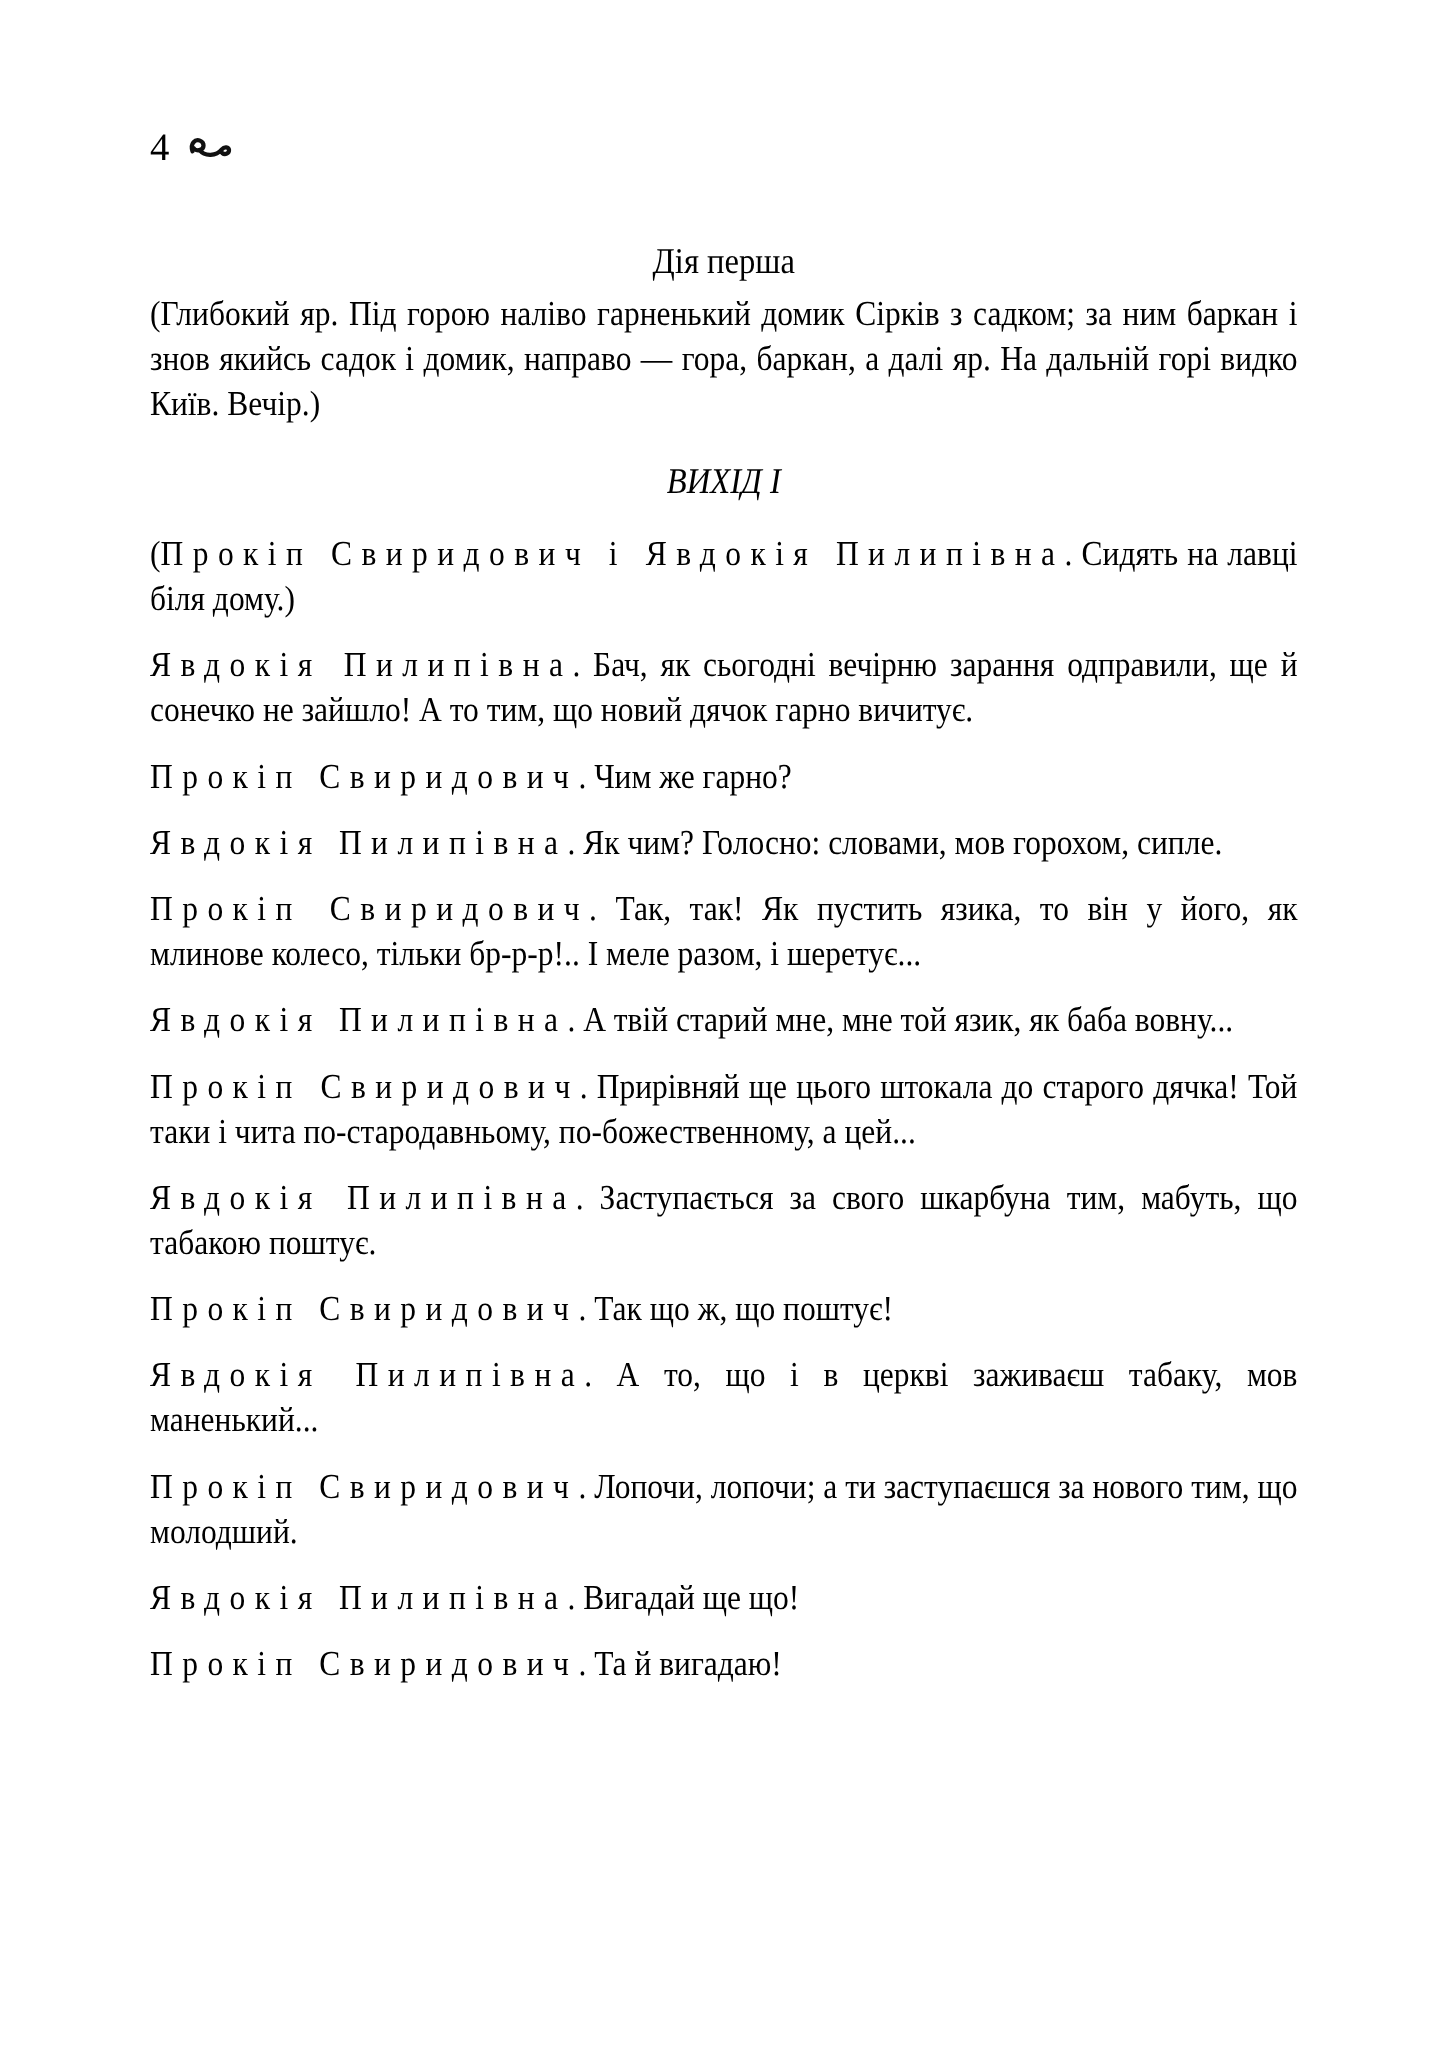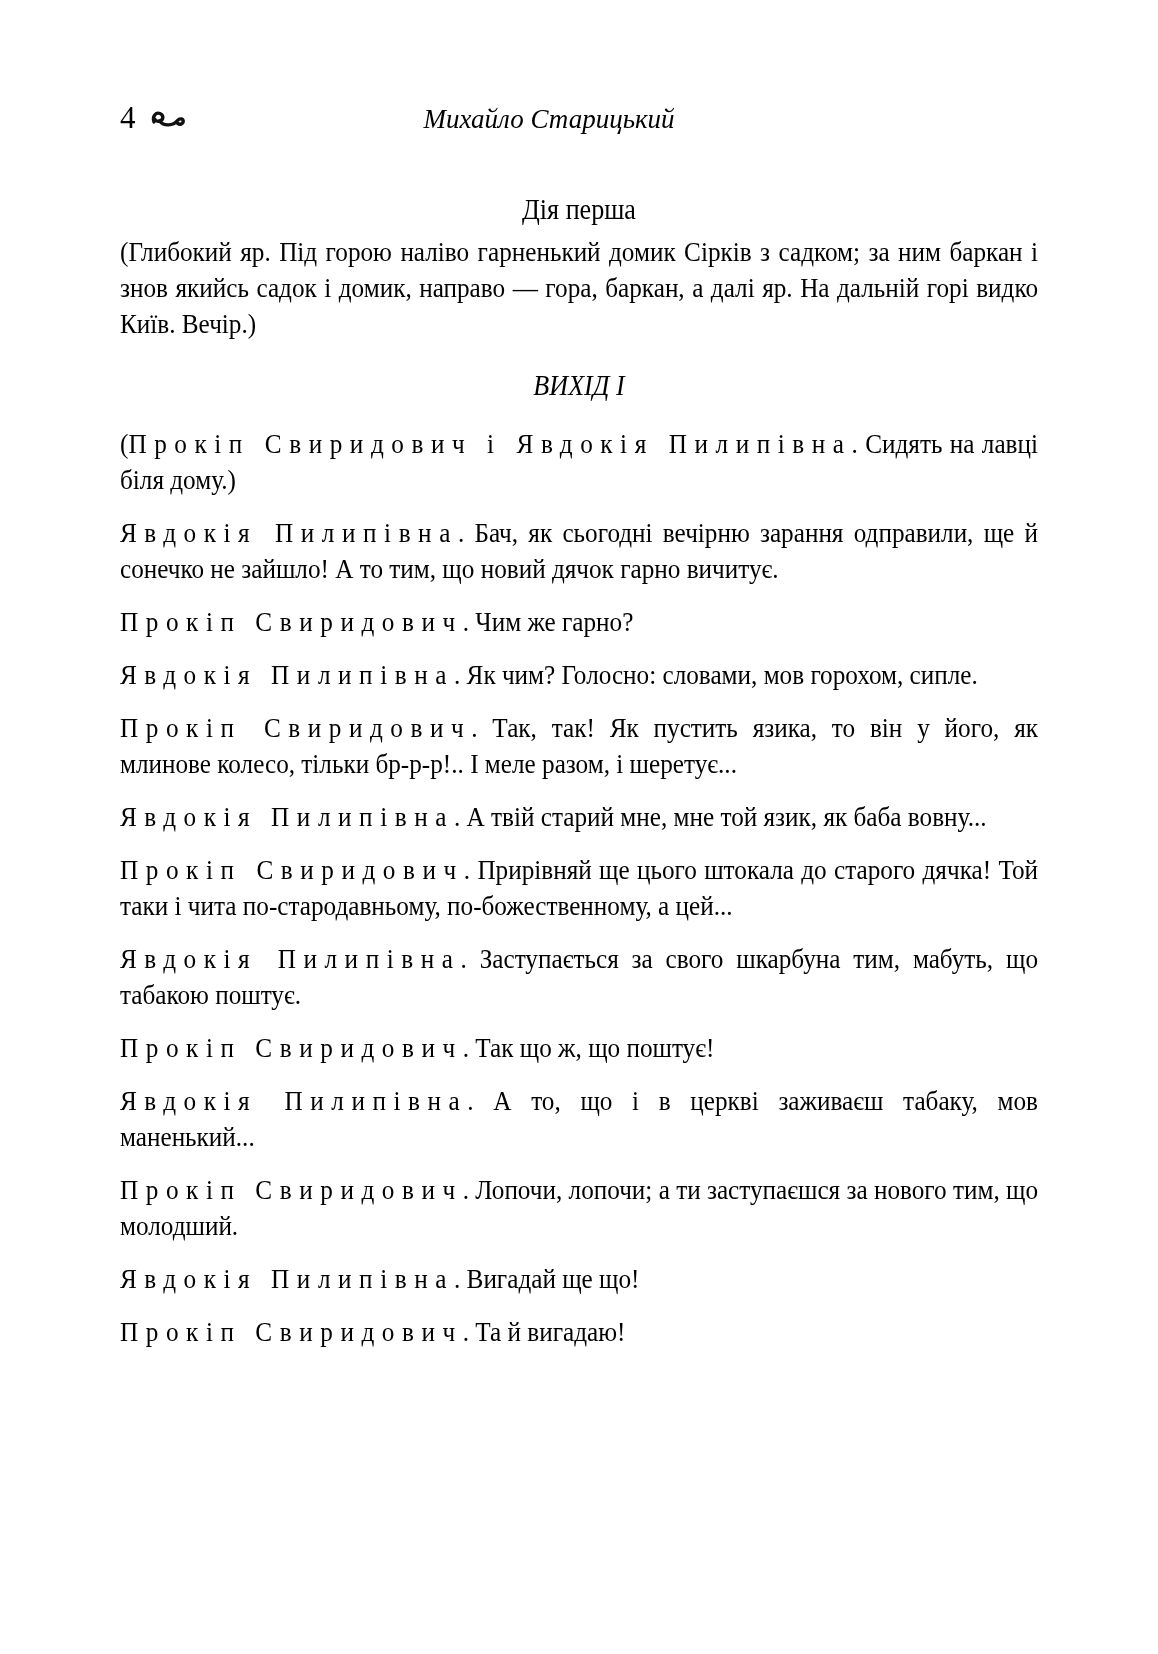--- a/index.html
+++ b/index.html
@@ -90,21 +90,20 @@
   <div class="page-header">
     <div class="page-number-wrap">
       <span class="page-number">4</span>
       <span class="fleuron">
         <svg width="36" height="23" viewBox="0 0 36 23" aria-hidden="true">
           <path d="M4 14 C2 8 6 4 10 5.5 C14 7 13.5 12 10 13 C8 13.6 5.8 13 5 11.5" fill="none" stroke="#111" stroke-width="3.4" stroke-linecap="round"></path>
           <path d="M9.5 13 C14 18.5 23 18 27.5 12.5 C29.5 10 33 10.5 33.2 13 C33.4 15.6 30 17.2 27.8 15.4" fill="none" stroke="#111" stroke-width="3.4" stroke-linecap="round"></path>
         </svg>
       </span>
     </div>
-    <div class="running-title">Михайло Старицький</div>
   </div>
 
   <div class="content">
 
     <h1 class="act-title">Дія перша</h1>
 
     <p class="direction">(Глибокий яр. Під горою наліво гарненький домик Сірків з садком; за ним баркан і знов якийсь садок і домик, направо — гора, баркан, а далі яр. На дальній горі видко Київ. Вечір.)</p>
 
     <h2 class="scene-title">ВИХІД І</h2>
 

